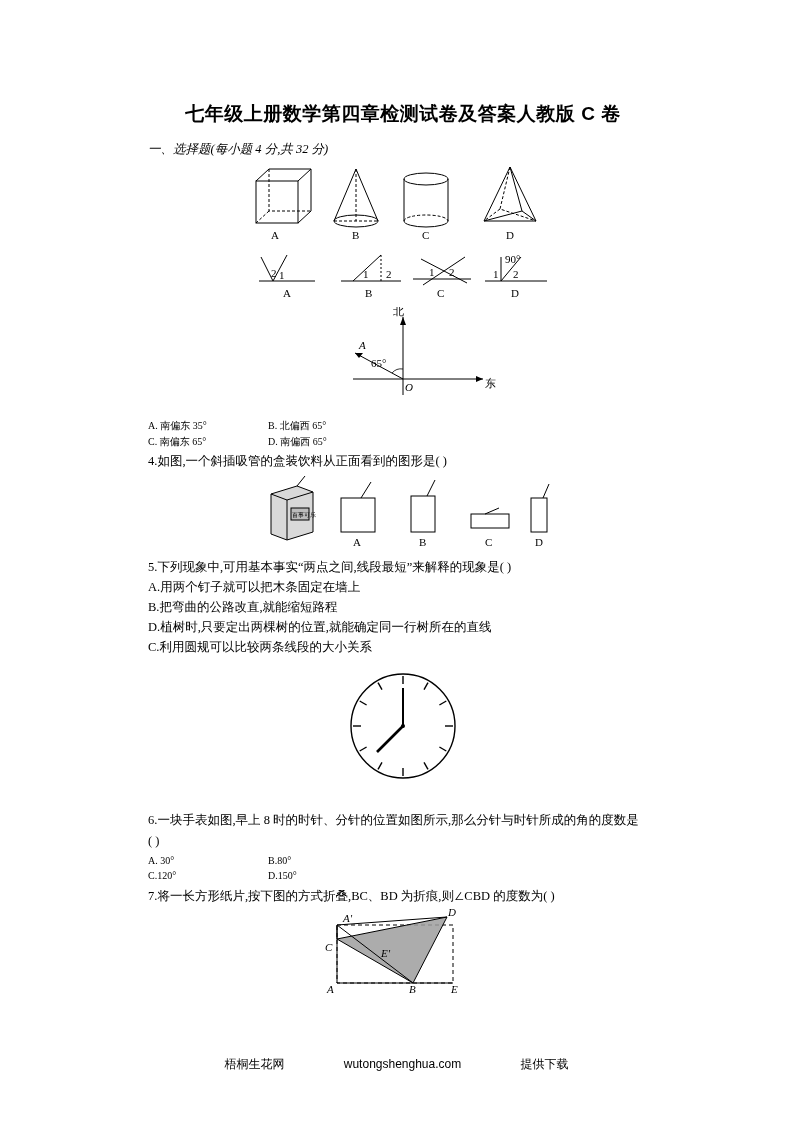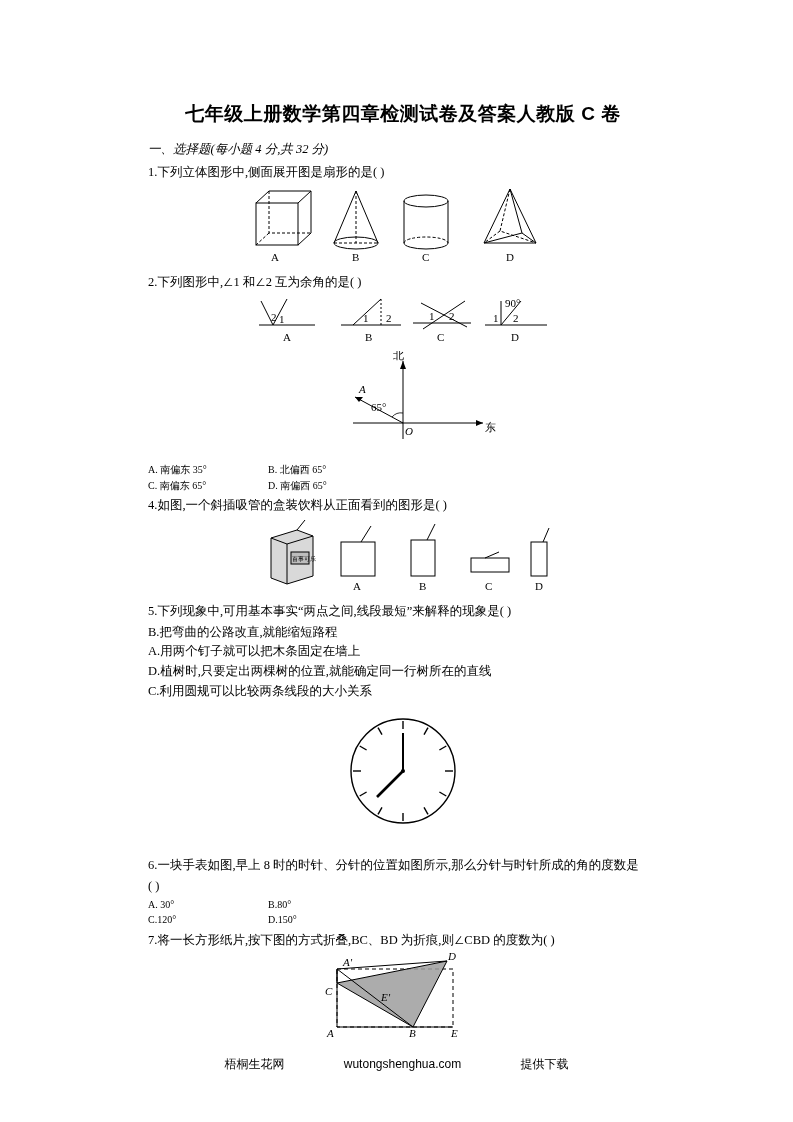--- a/index.html
+++ b/index.html
@@ -93,21 +93,20 @@
 </head>
 <body>
 
 <div class="page">
   <div class="content">
 
     <h1 class="doc-title">七年级上册数学第四章检测试卷及答案人教版 C 卷</h1>
 
     <div class="sec-head">一、选择题(每小题 4 分,共 32 分)</div>
 
-    <div class="q">1.下列立体图形中,侧面展开图是扇形的是(        )</div>
     <div class="fig">
       <svg width="330" height="80" viewBox="0 0 330 80">
 
         <g fill="none" stroke="#000" stroke-width="1">
           <rect x="18" y="18" width="42" height="42"></rect>
           <path d="M18 18 L31 6 L73 6 L73 48 L60 60"></path>
           <path d="M60 18 L73 6"></path>
           <path d="M31 6 L31 48 L73 48" stroke-dasharray="3,2"></path>
           <path d="M31 48 L18 60" stroke-dasharray="3,2"></path>
         </g>
@@ -131,21 +130,20 @@
           <path d="M272 4 L284 48 L246 58 M284 48 L298 58"></path>
           <path d="M272 4 L262 46 L298 58 M262 46 L246 58" stroke-dasharray="3,2"></path>
         </g>
         <text class="lblplain" x="33" y="76">A</text>
         <text class="lblplain" x="114" y="76">B</text>
         <text class="lblplain" x="184" y="76">C</text>
         <text class="lblplain" x="268" y="76">D</text>
       </svg>
     </div>
 
-    <div class="q">2.下列图形中,∠1 和∠2 互为余角的是(        )</div>
     <div class="fig">
       <svg width="300" height="48" viewBox="0 0 300 48">
         <g stroke="#000" stroke-width="1" fill="none">
 
           <path d="M6 30 L62 30"></path>
           <path d="M20 30 L8 6"></path>
           <path d="M20 30 L34 4"></path>
 
           <path d="M88 30 L148 30"></path>
           <path d="M100 30 L128 4"></path>
@@ -236,22 +234,22 @@
           <path d="M290 24 L296 10"></path>
         </g>
         <text class="lblplain" x="100" y="72">A</text>
         <text class="lblplain" x="166" y="72">B</text>
         <text class="lblplain" x="232" y="72">C</text>
         <text class="lblplain" x="282" y="72">D</text>
       </svg>
     </div>
 
     <div class="q">5.下列现象中,可用基本事实“两点之间,线段最短”来解释的现象是(        )</div>
+    <div class="opt">A.用两个钉子就可以把木条固定在墙上</div>
     <div class="opt">B.把弯曲的公路改直,就能缩短路程</div>
-    <div class="opt">A.用两个钉子就可以把木条固定在墙上</div>
     <div class="opt">D.植树时,只要定出两棵树的位置,就能确定同一行树所在的直线</div>
     <div class="opt">C.利用圆规可以比较两条线段的大小关系</div>
 
     <div class="fig" style="margin-top:10px">
       <svg width="120" height="120" viewBox="0 0 120 120">
         <circle cx="60" cy="60" r="52" fill="none" stroke="#000" stroke-width="1.4"></circle>
         <g stroke="#000" stroke-width="1.4">
           <line x1="60" y1="10" x2="60" y2="18"></line>
           <line x1="110" y1="60" x2="102" y2="60"></line>
           <line x1="60" y1="110" x2="60" y2="102"></line>

